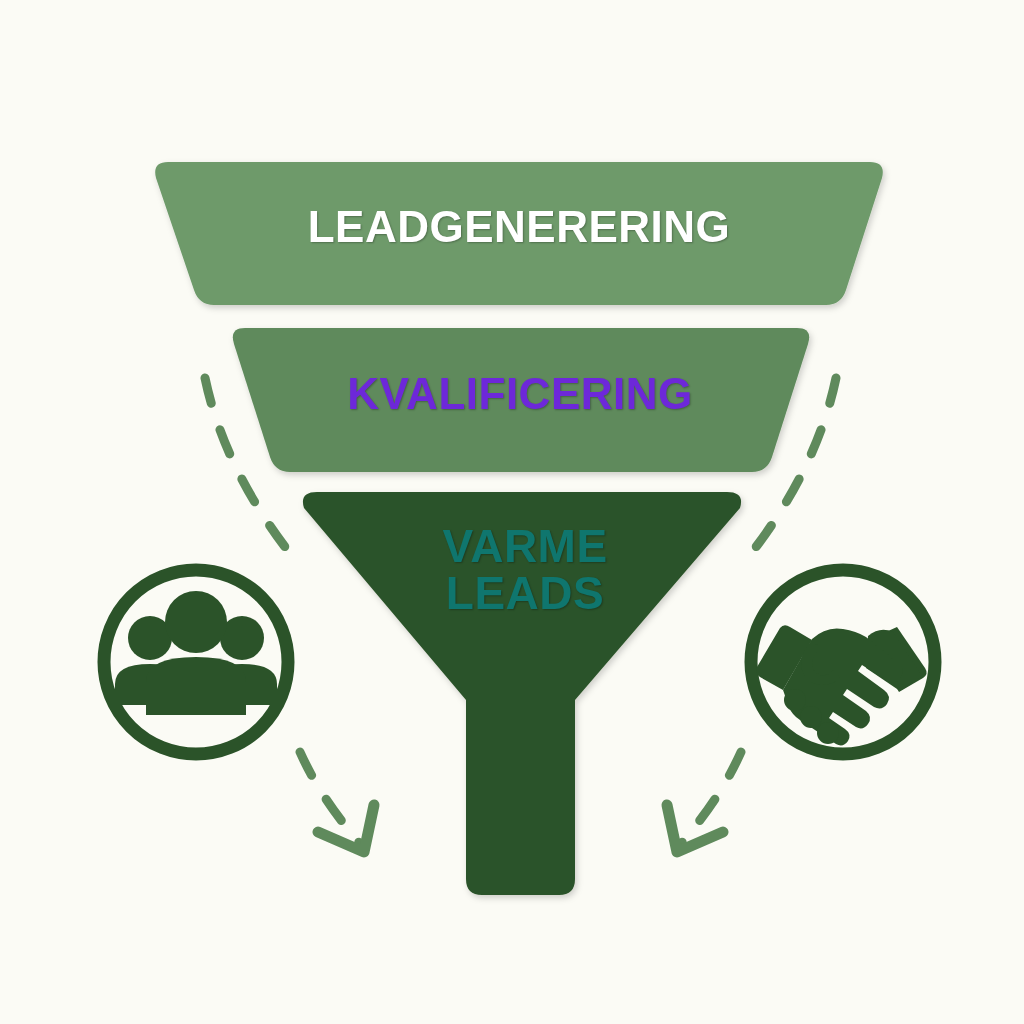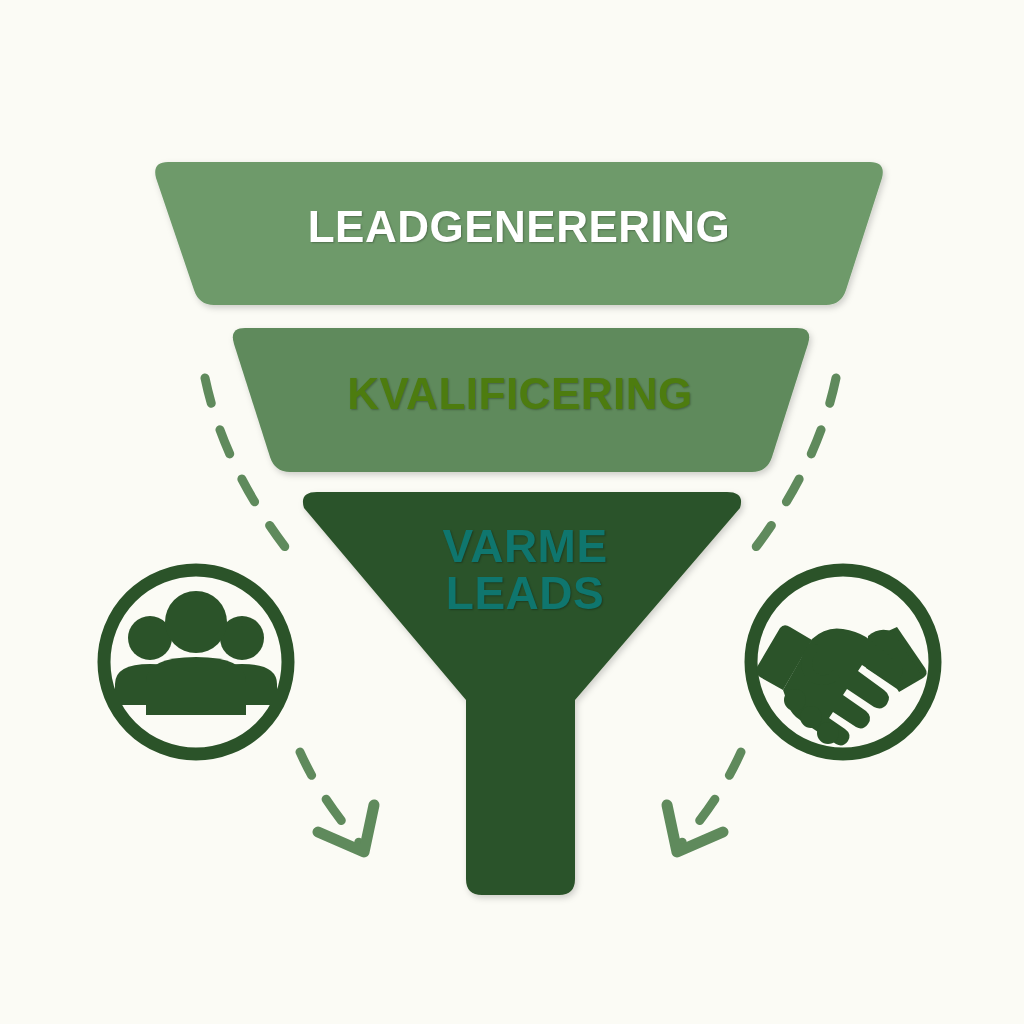--- a/index.html
+++ b/index.html
@@ -134,18 +134,18 @@
         <circle cx="795" cy="700" r="11" fill="#2b5329"></circle>
         <circle cx="811" cy="717" r="11" fill="#2b5329"></circle>
         <circle cx="828" cy="733" r="11" fill="#2b5329"></circle>
       </g>
     </g>
 
   </svg>
 
   <div class="band-label" id="label-stage-1" style="color: rgb(255, 255, 255);">LEADGENERERING</div>
 
-  <div class="band-label" id="label-stage-2" style="color: #4d7c0f;">KVALIFICERING</div>
+  <div class="band-label" id="label-stage-2" style="color: #6d28d9;">KVALIFICERING</div>
 
   <div class="band-label" id="label-stage-3" style="color: #0f766e;">VARME
 LEADS</div>
 
 </div>
 
 </body></html>

